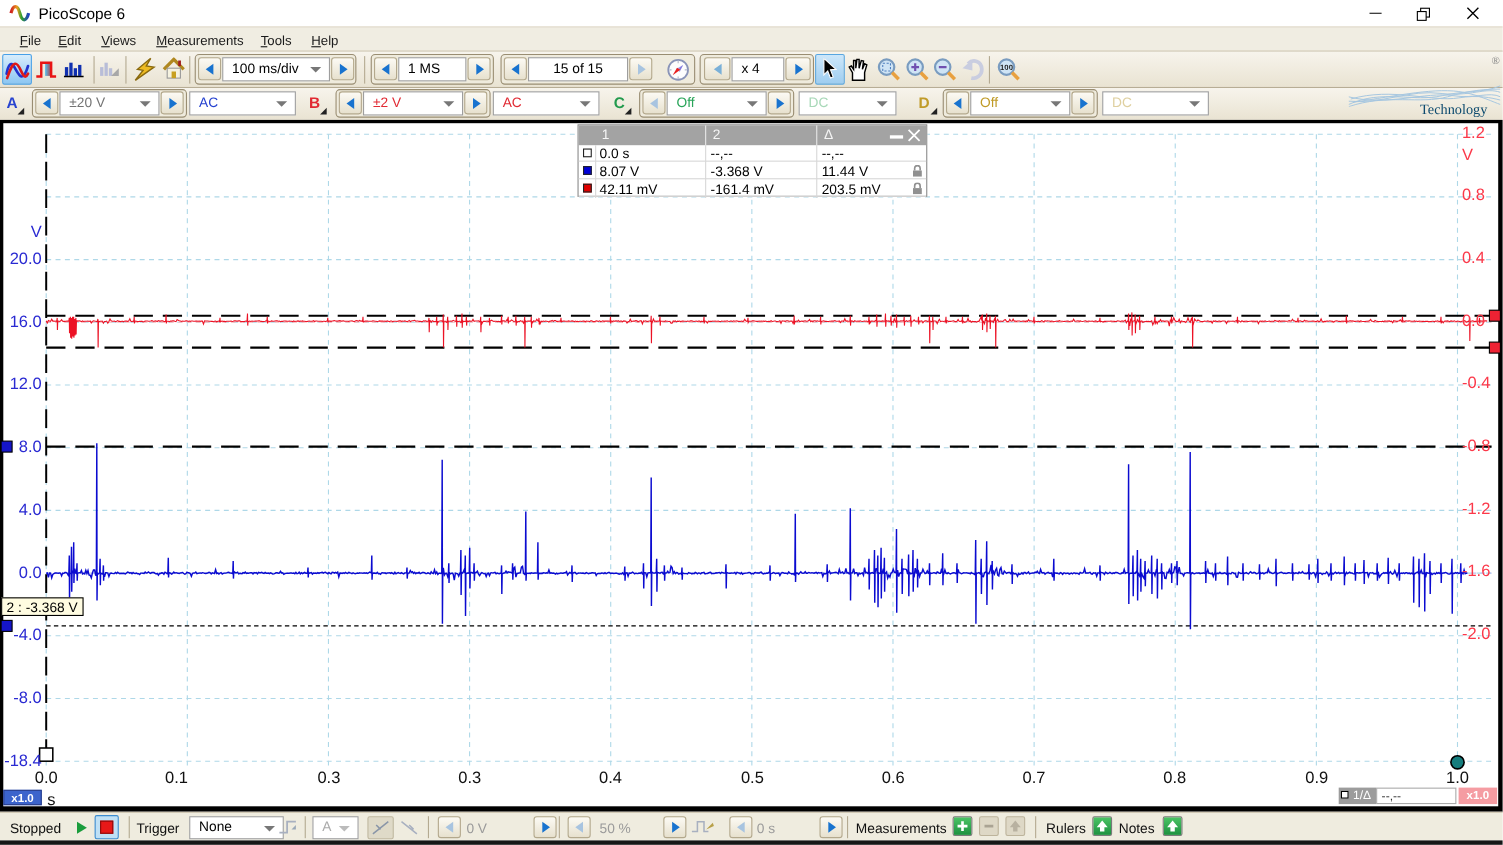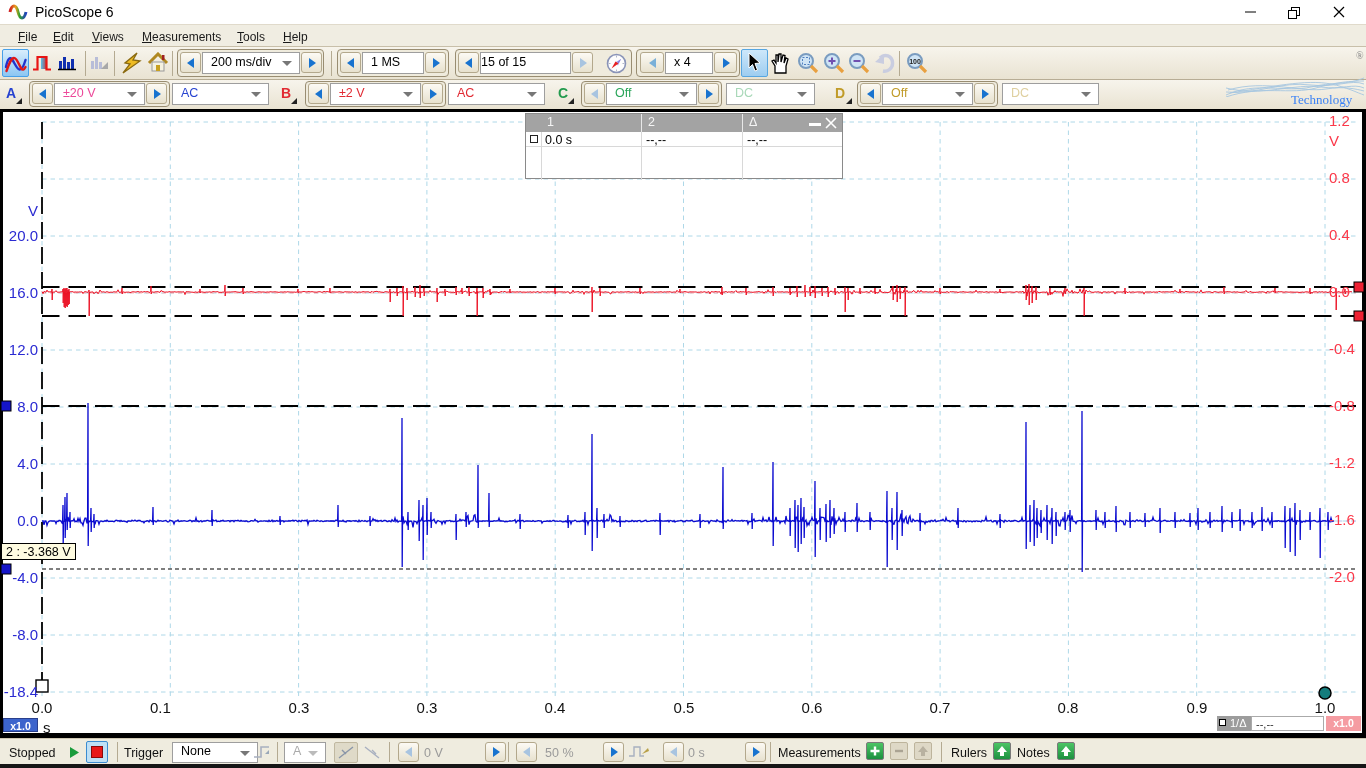--- a/index.html
+++ b/index.html
@@ -119,42 +119,42 @@
   <rect x="5" y="10" width="12" height="9" fill="#f5f2e0" stroke="#999"></rect>
   <rect x="9" y="13" width="4" height="6" fill="#c8a020"></rect>
   <rect x="15" y="3" width="2.5" height="5" fill="#a02020"></rect>
  </svg>
  <div class="vsep1" style="left:172px"></div>
  <div class="grp" style="left:177px;top:2px;width:147px;height:28px"></div>
  <div class="abtn" style="left:180px;top:5px">
       <span class="al"></span>
     </div>
  <div class="combo" style="left:202px;top:5px;width:98px;height:22px">
-      <span class="tx">200 ms/div</span>
+      <span class="tx">100 ms/div</span>
       <span class="da"></span>
     </div>
  <div class="abtn" style="left:301px;top:5px">
       <span class="ar"></span>
     </div>
  <div class="vsep1" style="left:331px"></div>
  <div class="grp" style="left:337px;top:2px;width:112px;height:28px"></div>
  <div class="abtn" style="left:340px;top:5px">
       <span class="al"></span>
     </div>
  <div class="combo" style="left:362px;top:5px;width:62px;height:22px">
       <span class="tx">1 MS</span>
     </div>
  <div class="abtn" style="left:425px;top:5px">
       <span class="ar"></span>
     </div>
  <div class="grp" style="left:455px;top:2px;width:177px;height:28px"></div>
  <div class="abtn" style="left:458px;top:5px">
       <span class="al"></span>
     </div>
- <div class="combo" style="left:480px;top:5px;width:91px;height:22px;"><span style="position:relative;top:2px">15 of 15</span></div>
+ <div class="combo" style="left:480px;top:5px;width:91px;height:22px;text-align:center"><span style="position:relative;top:2px">15 of 15</span></div>
  <div class="abtn" style="left:572px;top:5px">
       <span style="position:absolute;left:7px;top:5px;width:0;height:0;border-top:5px solid transparent;border-bottom:5px solid transparent;border-left:7px solid #a8c4e0"></span>
     </div>
  <svg class="abs" style="left:606px;top:6px;z-index:3" width="21" height="21" viewBox="0 0 21 21">
   <circle cx="10.5" cy="10.5" r="9" fill="#fdfdfd" stroke="#8a94b8" stroke-width="1.6"></circle>
   <g stroke="#b0b6c8" stroke-width="1">
         <line x1="10.5" y1="2.5" x2="10.5" y2="4.5"></line>
         <line x1="10.5" y1="16.5" x2="10.5" y2="18.5"></line>
         <line x1="2.5" y1="10.5" x2="4.5" y2="10.5"></line>
         <line x1="16.5" y1="10.5" x2="18.5" y2="10.5"></line>
@@ -215,30 +215,30 @@
   <svg style="position:absolute;left:-14px;top:29px" width="138" height="22" viewBox="0 0 138 22">
    <g fill="none" stroke="#a6c6e0" stroke-width="0.9">
     <path d="M0,20 C30,6 60,18 85,12 C105,7 122,10 138,3"></path>
     <path d="M0,22 C35,10 65,20 90,13 C110,7 125,6 138,6"></path>
     <path d="M0,17 C30,20 55,6 85,10 C110,13 125,4 138,9"></path>
     <path d="M0,13 C35,22 70,8 95,12 C115,15 128,8 138,13"></path>
     <path d="M2,15 C40,4 75,18 100,14 C118,11 130,14 138,16"></path>
     <path d="M4,18 C45,12 80,4 105,9 C120,12 132,18 138,20"></path>
    </g>
   </svg>
-  <div style="position:absolute;left:51px;top:47px;font-size:13px;line-height:13px;color:#3b82f6">Technology</div>
+  <div style="position:absolute;left:51px;top:47px;font-size:13px;line-height:13px;color:#0c4a6e">Technology</div>
 </div>
 
 <div id="tb2">
  <div class="chlab" style="left:6px;top:5px;color:#2743d0">A<span class="corner" style="left:10px;top:13px;border-bottom-color:#222"></span></div>
  <div class="grp" style="left:29px;top:1px;width:141px;height:26px"></div>
  <div class="abtn" style="left:32px;top:3px">
       <span class="al"></span>
     </div>
- <div class="combo" style="left:54px;top:3px;width:91px;height:22px;color:#ec4899">
+ <div class="combo" style="left:54px;top:3px;width:91px;height:22px;color:#737373">
       <span class="tx">±20 V</span>
       <span class="da"></span>
     </div>
  <div class="abtn" style="left:146px;top:3px">
       <span class="ar"></span>
     </div>
  <div class="combo" style="left:172px;top:3px;width:97px;height:22px;color:#2743d0">
       <span class="tx">AC</span>
       <span class="da"></span>
     </div>
@@ -379,20 +379,40 @@
   <svg style="position:absolute;left:299px;top:3px" width="12" height="12" viewBox="0 0 12 12">
         <path d="M1,1 L11,11 M11,1 L1,11" stroke="#fff" stroke-width="1.6"></path>
       </svg>
  </div>
  <div class="mrow" style="top:18px">
       <span class="msq" style="background:#fff"></span>
   <span class="mcell" style="left:19px;top:1px">0.0 s</span>
       <span class="mcell" style="left:120px;top:1px">--,--</span>
       <span class="mcell" style="left:221px;top:1px">--,--</span>
  </div>
+ <div class="mrow" style="top:34px">
+      <span class="msq" style="background:#0000d8"></span>
+  <span class="mcell" style="left:19px;top:1px">8.07 V</span>
+      <span class="mcell" style="left:120px;top:1px">-3.368 V</span>
+      <span class="mcell" style="left:221px;top:1px">11.44 V</span>
+  <svg style="position:absolute;left:303px;top:2px" width="10" height="11" viewBox="0 0 10 11">
+        <path d="M2.5,5 L2.5,3 A2.5,2.5 0 0 1 7.5,3 L7.5,5" fill="none" stroke="#909090" stroke-width="1.5"></path>
+        <rect x="1" y="5" width="8" height="5.5" fill="#909090"></rect>
+      </svg>
+ </div>
+ <div class="mrow" style="top:50px">
+      <span class="msq" style="background:#e00000"></span>
+  <span class="mcell" style="left:19px;top:1px">42.11 mV</span>
+      <span class="mcell" style="left:120px;top:1px">-161.4 mV</span>
+      <span class="mcell" style="left:221px;top:1px">203.5 mV</span>
+  <svg style="position:absolute;left:303px;top:2px" width="10" height="11" viewBox="0 0 10 11">
+        <path d="M2.5,5 L2.5,3 A2.5,2.5 0 0 1 7.5,3 L7.5,5" fill="none" stroke="#909090" stroke-width="1.5"></path>
+        <rect x="1" y="5" width="8" height="5.5" fill="#909090"></rect>
+      </svg>
+ </div>
  <div class="mcolsep" style="left:15px;top:18px;height:48px"></div>
  <div class="mcolsep" style="left:115px;top:18px;height:48px"></div>
  <div class="mcolsep" style="left:216px;top:18px;height:48px"></div>
 </div>
 
 <div id="tooltip">2 : -3.368 V</div>
 
 <div class="badge" style="left:3px;top:718px;width:35px;height:14px;background:#3c64cc;border:1px solid #2a3f8c">x1.0</div>
 <div class="lab lblk" style="left:43px;top:719px">s</div>
 

